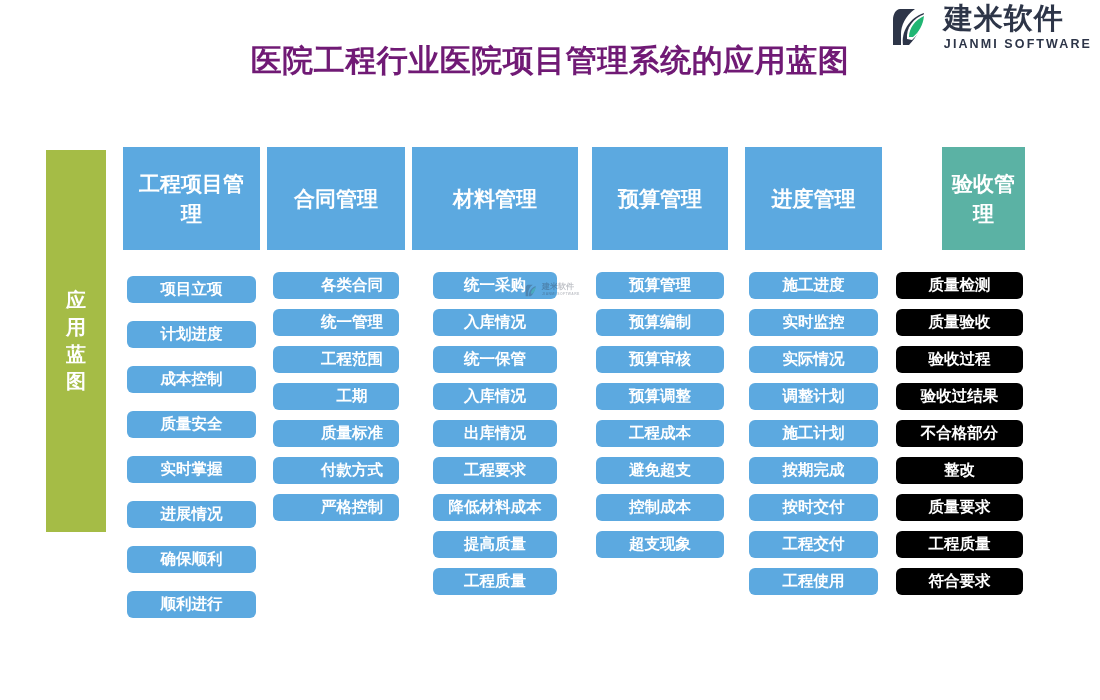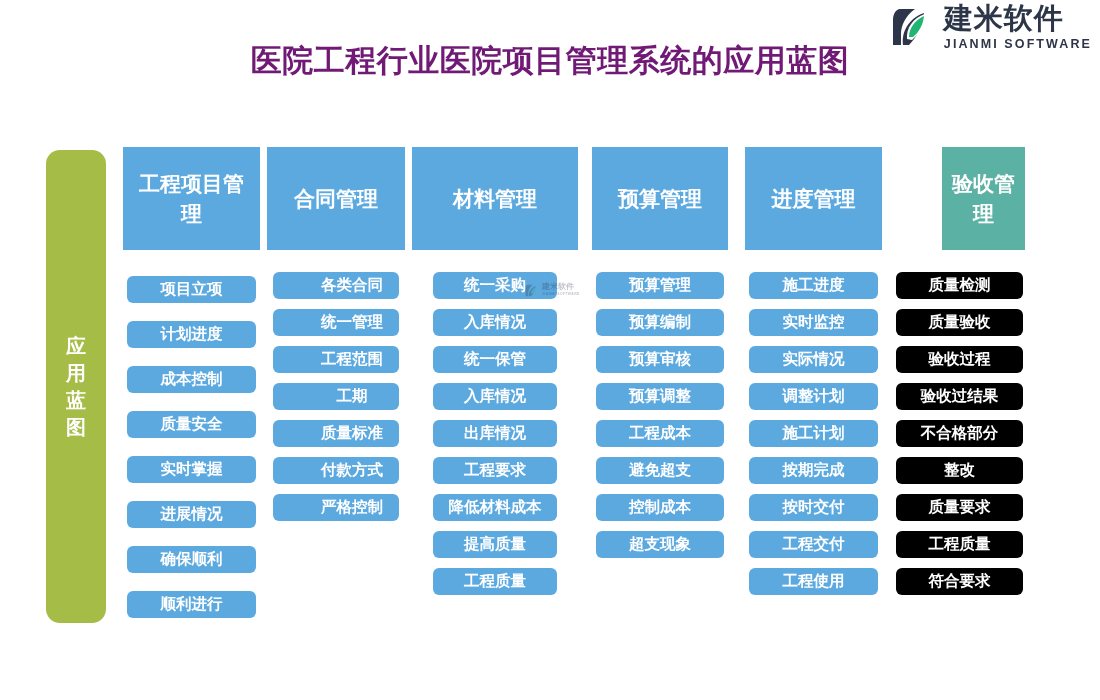--- a/index.html
+++ b/index.html
@@ -69,26 +69,25 @@
     top: 147px;
     width: 1100px;
     height: 470px;
   }
 
   .side-bar {
     position: absolute;
     left: 46px;
     top: 3px;
     width: 60px;
-    height: 473px;
+    height: 382px;
     background: #a5bc46;
     display: flex;
     align-items: center;
     justify-content: center;
-    border-radius: 14px;
   }
   .side-bar-label {
     color: #ffffff;
     font-size: 20px;
     font-weight: bold;
     line-height: 1.35;
     text-align: center;
     width: 24px;
     word-break: break-all;
   }

